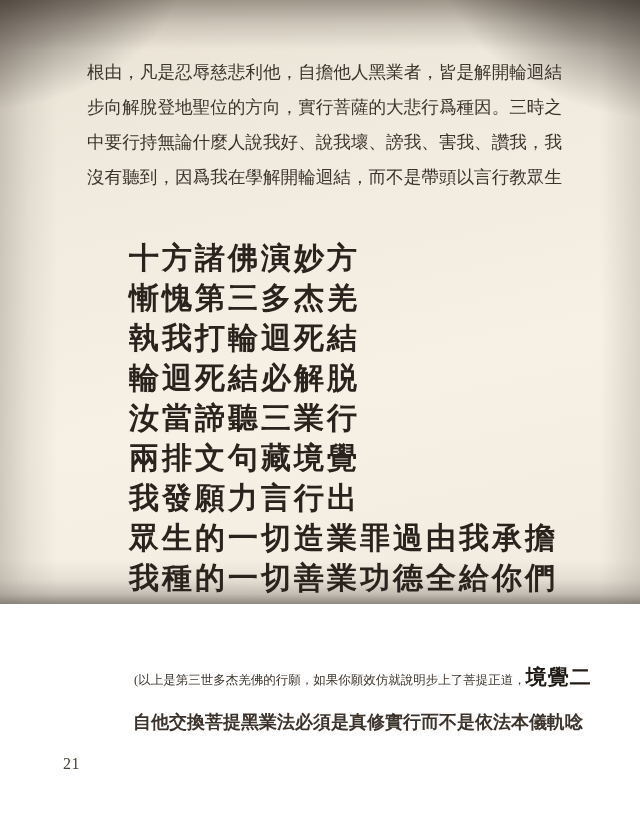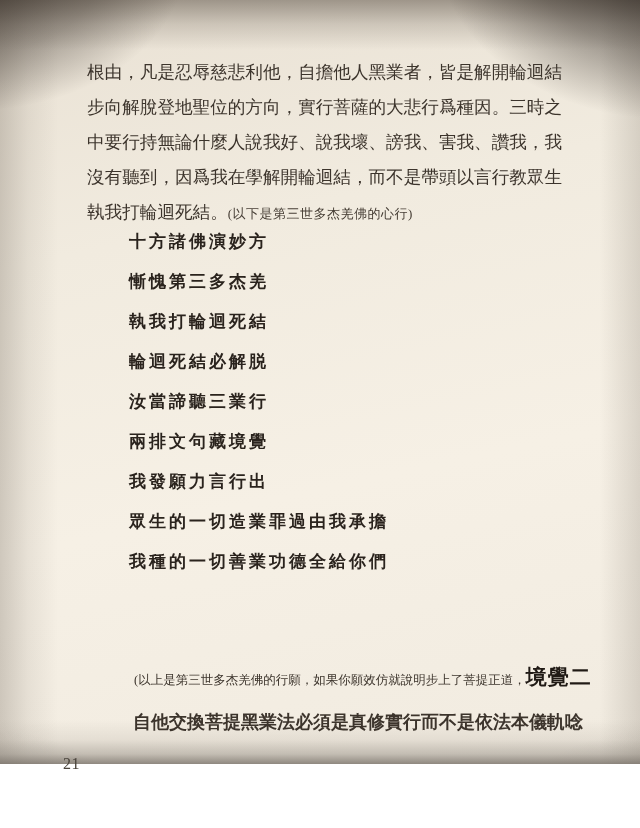--- a/index.html
+++ b/index.html
@@ -3,42 +3,42 @@
 <meta charset="utf-8">
 <style>
   html,body{margin:0;padding:0;}
   body{
     width:640px;height:828px;
     font-family:"Liberation Serif","DejaVu Serif",serif;
     overflow:hidden;
   }
   .page{
     position:relative;
-    width:640px;height:764px;
+    width:640px;height:604px;
     background:
       radial-gradient(ellipse 300px 210px at -30px -40px, rgba(40,32,26,0.78), rgba(40,32,26,0.35) 45%, rgba(40,32,26,0) 72%),
       radial-gradient(ellipse 330px 250px at 672px -60px, rgba(33,26,21,0.88), rgba(33,26,21,0.40) 45%, rgba(33,26,21,0) 72%),
       linear-gradient(to bottom, rgba(95,85,74,0.55), rgba(95,85,74,0.22) 24px, rgba(95,85,74,0) 50px),
       linear-gradient(to top, rgba(118,111,103,0.80), rgba(130,123,114,0.42) 10px, rgba(150,142,132,0.16) 24px, rgba(150,142,132,0) 44px),
       linear-gradient(to right, rgba(105,95,84,0.28), rgba(105,95,84,0.10) 28px, rgba(105,95,84,0) 58px),
       linear-gradient(to left, rgba(105,95,84,0.20), rgba(105,95,84,0) 40px),
       radial-gradient(ellipse 260px 200px at -20px 868px, rgba(70,62,54,0.35), rgba(70,62,54,0) 70%),
       radial-gradient(ellipse 260px 200px at 662px 868px, rgba(70,62,54,0.28), rgba(70,62,54,0) 70%),
       linear-gradient(168deg, #e9e1d4 0%, #f1ebdf 30%, #f6f0e5 62%, #f1ebe0 100%);
   }
   .prose-block{
     position:absolute; left:87px; top:55px; width:486px;
     font-size:17.6px; line-height:35px; color:#3c342c;
     letter-spacing:0;
   }
   .prose-line{white-space:nowrap;}
   .inline-note{font-size:13px; color:#453d34; letter-spacing:0.5px;}
   .verse-block{
-    position:absolute; left:129px; top:222px;
-    font-size:17px; line-height:40px; letter-spacing:3px;
+    position:absolute; left:129px; top:238px;
+    font-size:30px; line-height:40px; letter-spacing:3px;
     font-weight:700; color:#2a231d;
   }
   .verse-line{white-space:nowrap;}
   .note-block{
     position:absolute; left:87px; top:644px; width:500px;
     font-size:12.5px; line-height:31px; color:#3c342c;
   }
   .note-line{white-space:nowrap;}
   .note-line.indented{padding-left:47px;margin-top:18px;}
   .note-bold{font-size:21px; font-weight:700; color:#201a15; letter-spacing:1px;}
@@ -55,23 +55,20 @@
 </head>
 <body>
 
 <div class="page">
 
   <div class="prose-block">
     <div class="prose-line">根由，凡是忍辱慈悲利他，自擔他人黑業者，皆是解開輪迴結</div>
     <div class="prose-line">步向解脫登地聖位的方向，實行菩薩的大悲行爲種因。三時之</div>
     <div class="prose-line">中要行持無論什麼人說我好、說我壞、謗我、害我、讚我，我</div>
     <div class="prose-line">沒有聽到，因爲我在學解開輪迴結，而不是帶頭以言行教眾生</div>
-    <div class="prose-line">
-      <span>執我打輪迴死結。</span><span class="inline-note">(以下是第三世多杰羌佛的心行)</span>
-    </div>
   </div>
 
   <div class="verse-block">
     <div class="verse-line">十方諸佛演妙方</div>
     <div class="verse-line">慚愧第三多杰羌</div>
     <div class="verse-line">執我打輪迴死結</div>
     <div class="verse-line">輪迴死結必解脱</div>
     <div class="verse-line">汝當諦聽三業行</div>
     <div class="verse-line">兩排文句藏境覺</div>
     <div class="verse-line">我發願力言行出</div>

